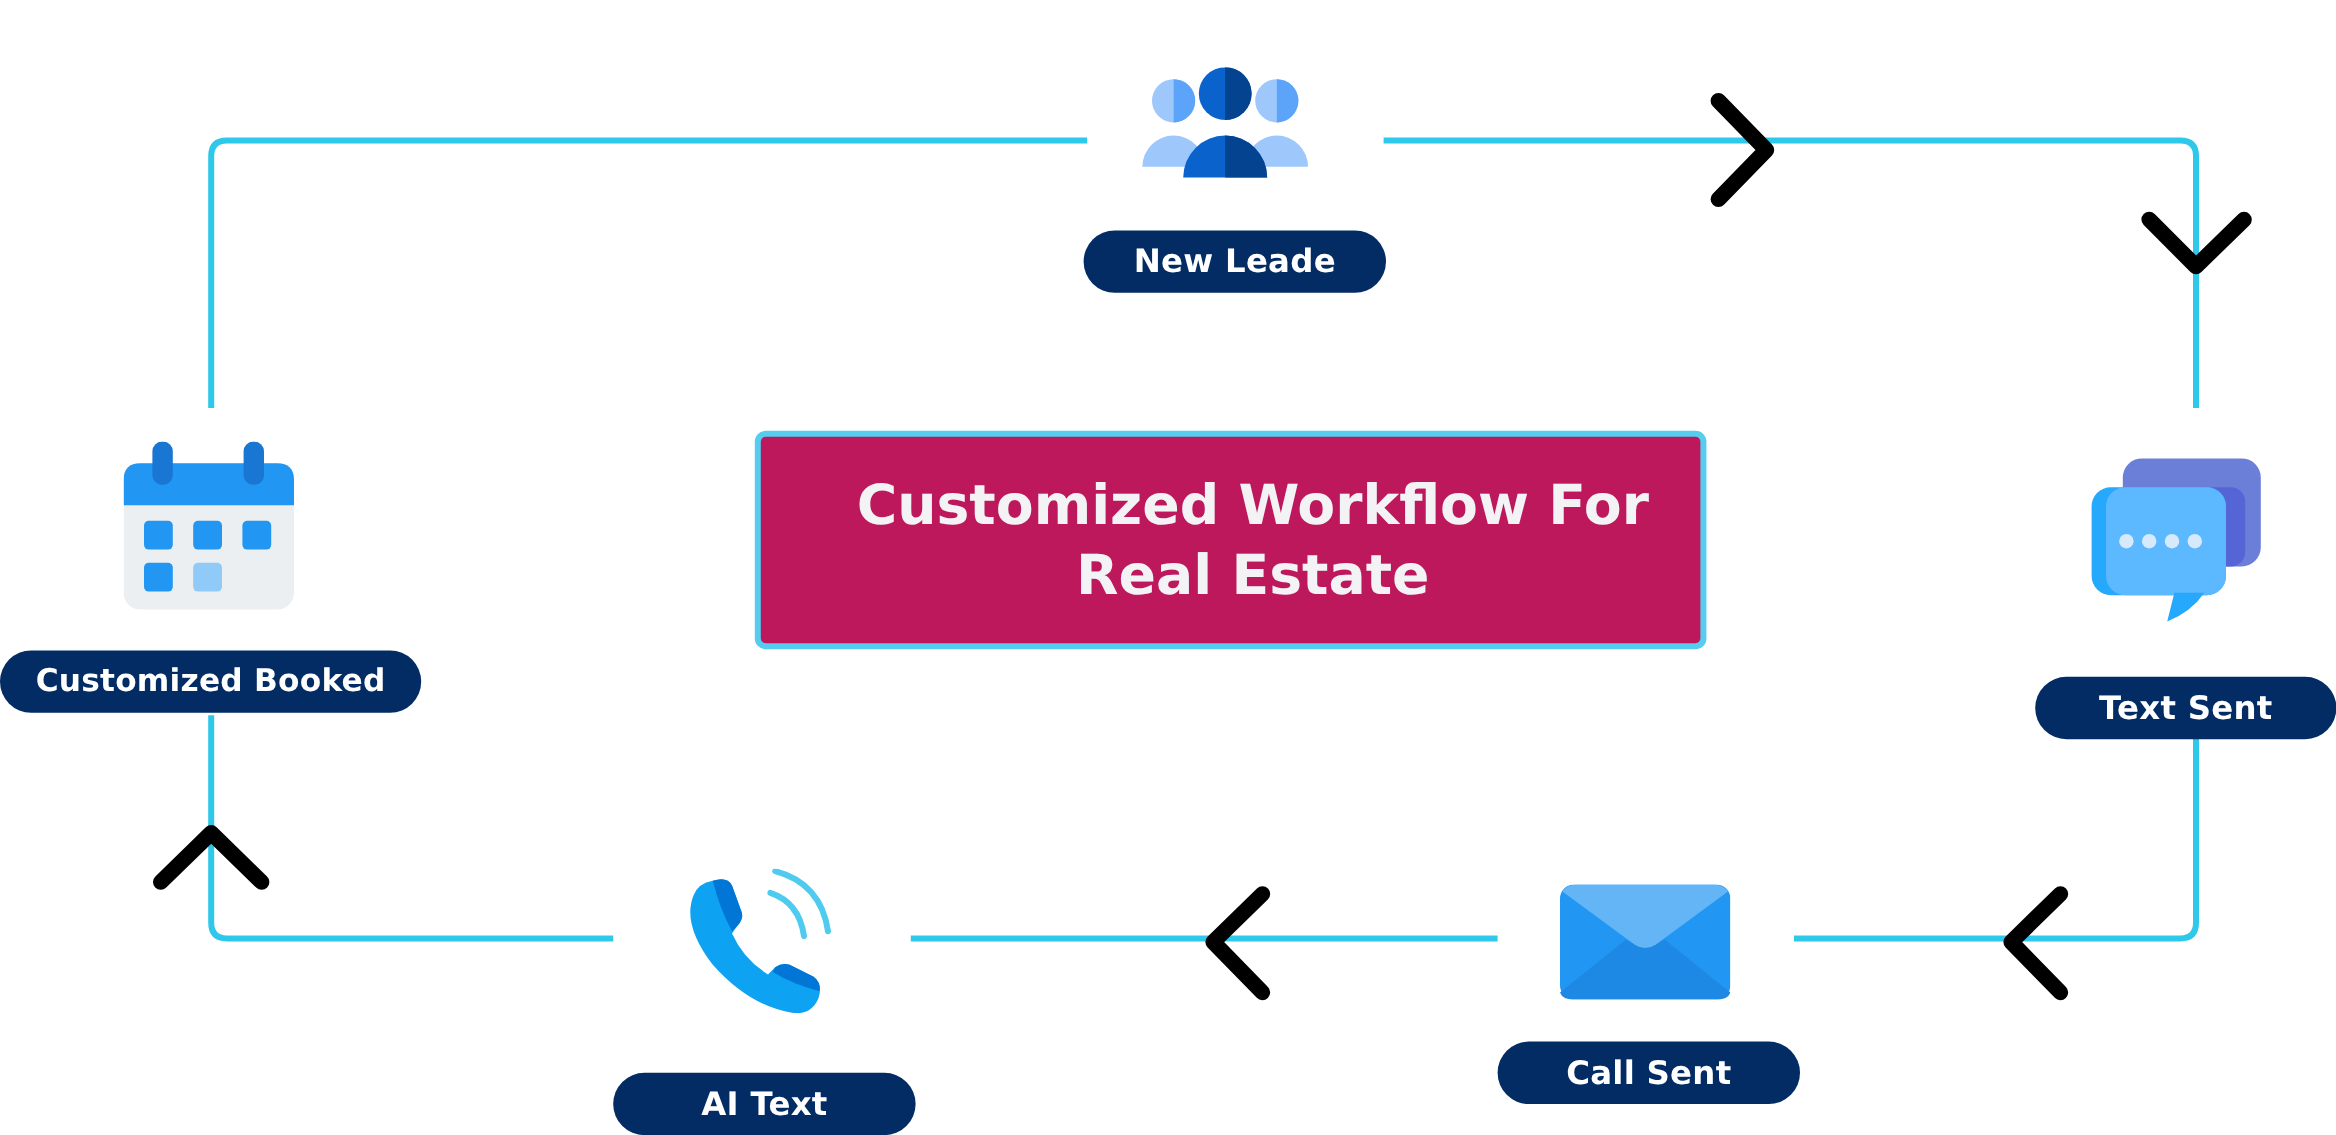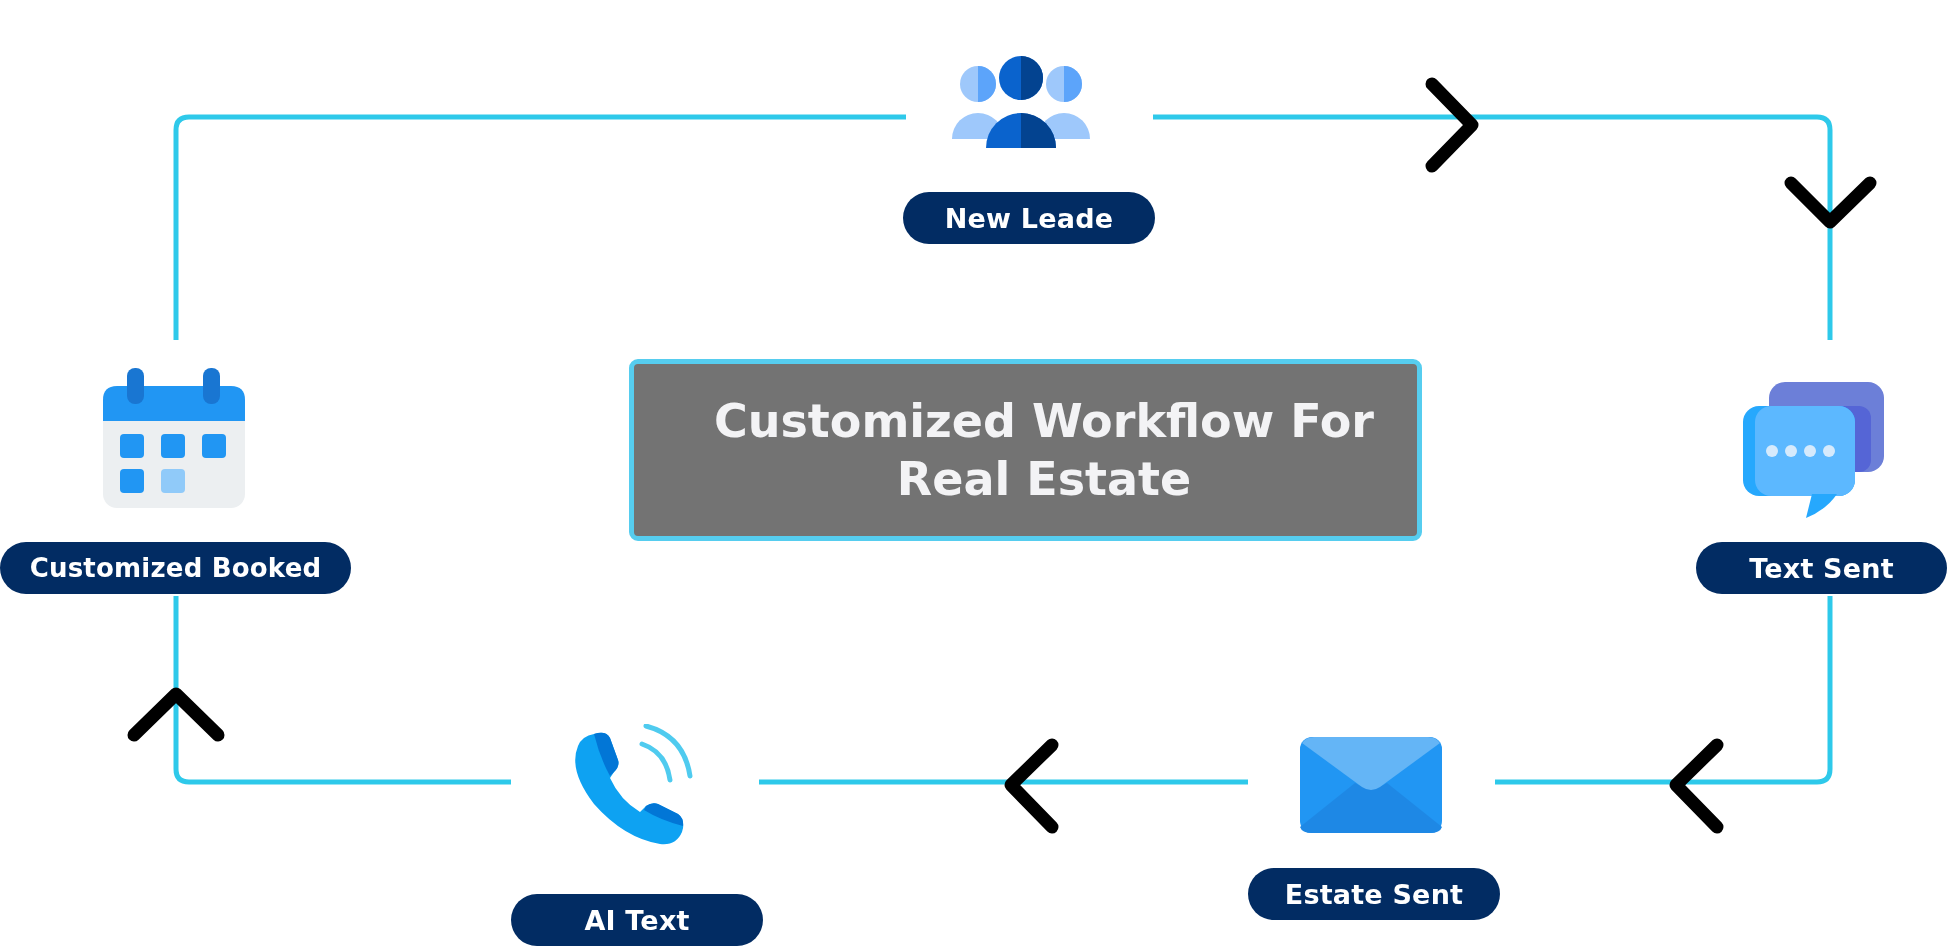--- a/index.html
+++ b/index.html
@@ -4,21 +4,21 @@
 <style>
   html, body { margin:0; padding:0; background:#ffffff; }
   body { width:1947px; height:946px; position:relative; overflow:hidden;
          font-family:"DejaVu Sans", sans-serif; }
   #flow { position:absolute; left:0; top:0; }
   .pill { position:absolute; height:52px; border-radius:26px; background:#022c63;
           color:#ffffff; font-weight:bold; font-size:27px; display:flex;
           align-items:center; justify-content:center; box-sizing:border-box;
           white-space:nowrap; letter-spacing:0.2px; }
   .center-box { position:absolute; left:629px; top:359px; width:793px; height:182px;
-          box-sizing:border-box; background:#737373; border:5px solid #56cdef;
+          box-sizing:border-box; background:#be185d; border:5px solid #56cdef;
           border-radius:9px; display:flex; align-items:center; justify-content:center;
           text-align:center;padding-left:37px; }
   .center-title { color:#f3f3f5; font-weight:bold; font-size:46px; line-height:58px;
           max-width:680px; }
   .icon { position:absolute; }
 </style>
 </head>
 <body>
 
 <svg id="flow" width="1947" height="946">
@@ -65,30 +65,30 @@
     <rect x="27" y="2" width="115" height="90" rx="16" fill="#6c7fd8"></rect>
     <rect x="27" y="26" width="102" height="66" rx="12" fill="#5565d6"></rect>
     <rect x="1" y="26" width="112" height="90" rx="16" fill="#26a8fd"></rect>
     <rect x="13" y="26" width="100" height="90" rx="16" fill="#5cb8ff"></rect>
     <path d="M70 114 L64 138 Q84 130 95 114 Z" fill="#26a8fd"></path>
     <circle cx="30" cy="71" r="6" fill="#d6eafc"></circle>
     <circle cx="49" cy="71" r="6" fill="#d6eafc"></circle>
     <circle cx="68" cy="71" r="6" fill="#d6eafc"></circle>
     <circle cx="87" cy="71" r="6" fill="#d6eafc"></circle>
   </svg>
-  <div class="pill" style="left:1696px;top:542px;width:251px">Text Sent</div>
+  <div class="pill" style="left:1696px;top:564px;width:251px">Text Sent</div>
 </div>
 
 <div>
   <svg class="icon" style="left:1300px;top:737px" width="142" height="96" viewBox="0 0 142 96">
     <rect x="0" y="0" width="142" height="96" rx="12" fill="#2196f3"></rect>
     <path d="M0 90 L55 46 Q71 56 87 46 L142 90 Q140 96 130 96 L12 96 Q2 96 0 90 Z" fill="#1e88e5"></path>
     <path d="M2 6 Q6 0 14 0 L128 0 Q136 0 140 6 L80 50 Q71 56 62 50 Z" fill="#64b5f6"></path>
   </svg>
-  <div class="pill" style="left:1248px;top:868px;width:252px">Estate Sent</div>
+  <div class="pill" style="left:1248px;top:868px;width:252px">Call Sent</div>
 </div>
 
 <div>
   <svg class="icon" style="left:574px;top:724px" width="124" height="122" viewBox="0 0 124 122">
     <path d="M20 10 Q32 6 36 14 L44 36 Q46 42 40 48 L36 54 Q46 76 66 88 L72 82 Q78 78 84 80 L104 90 Q112 96 108 108 Q102 122 86 120 Q50 114 20 80 Q-6 46 4 22 Q8 12 20 10 Z" fill="#0ea2f2"></path>
     <path d="M20 10 Q32 6 36 14 L44 36 Q46 42 40 48 L36 52 Q26 34 20 10 Z" fill="#0276d6"></path>
     <path d="M72 82 Q78 78 84 80 L104 90 Q110 94 109 102 Q86 96 70 86 Z" fill="#0276d6"></path>
     <path d="M68 20 Q92 28 96 56" fill="none" stroke="#4fcbef" stroke-width="5" stroke-linecap="round"></path>
     <path d="M72 2 Q110 12 116 52" fill="none" stroke="#4fcbef" stroke-width="5" stroke-linecap="round"></path>
   </svg>

